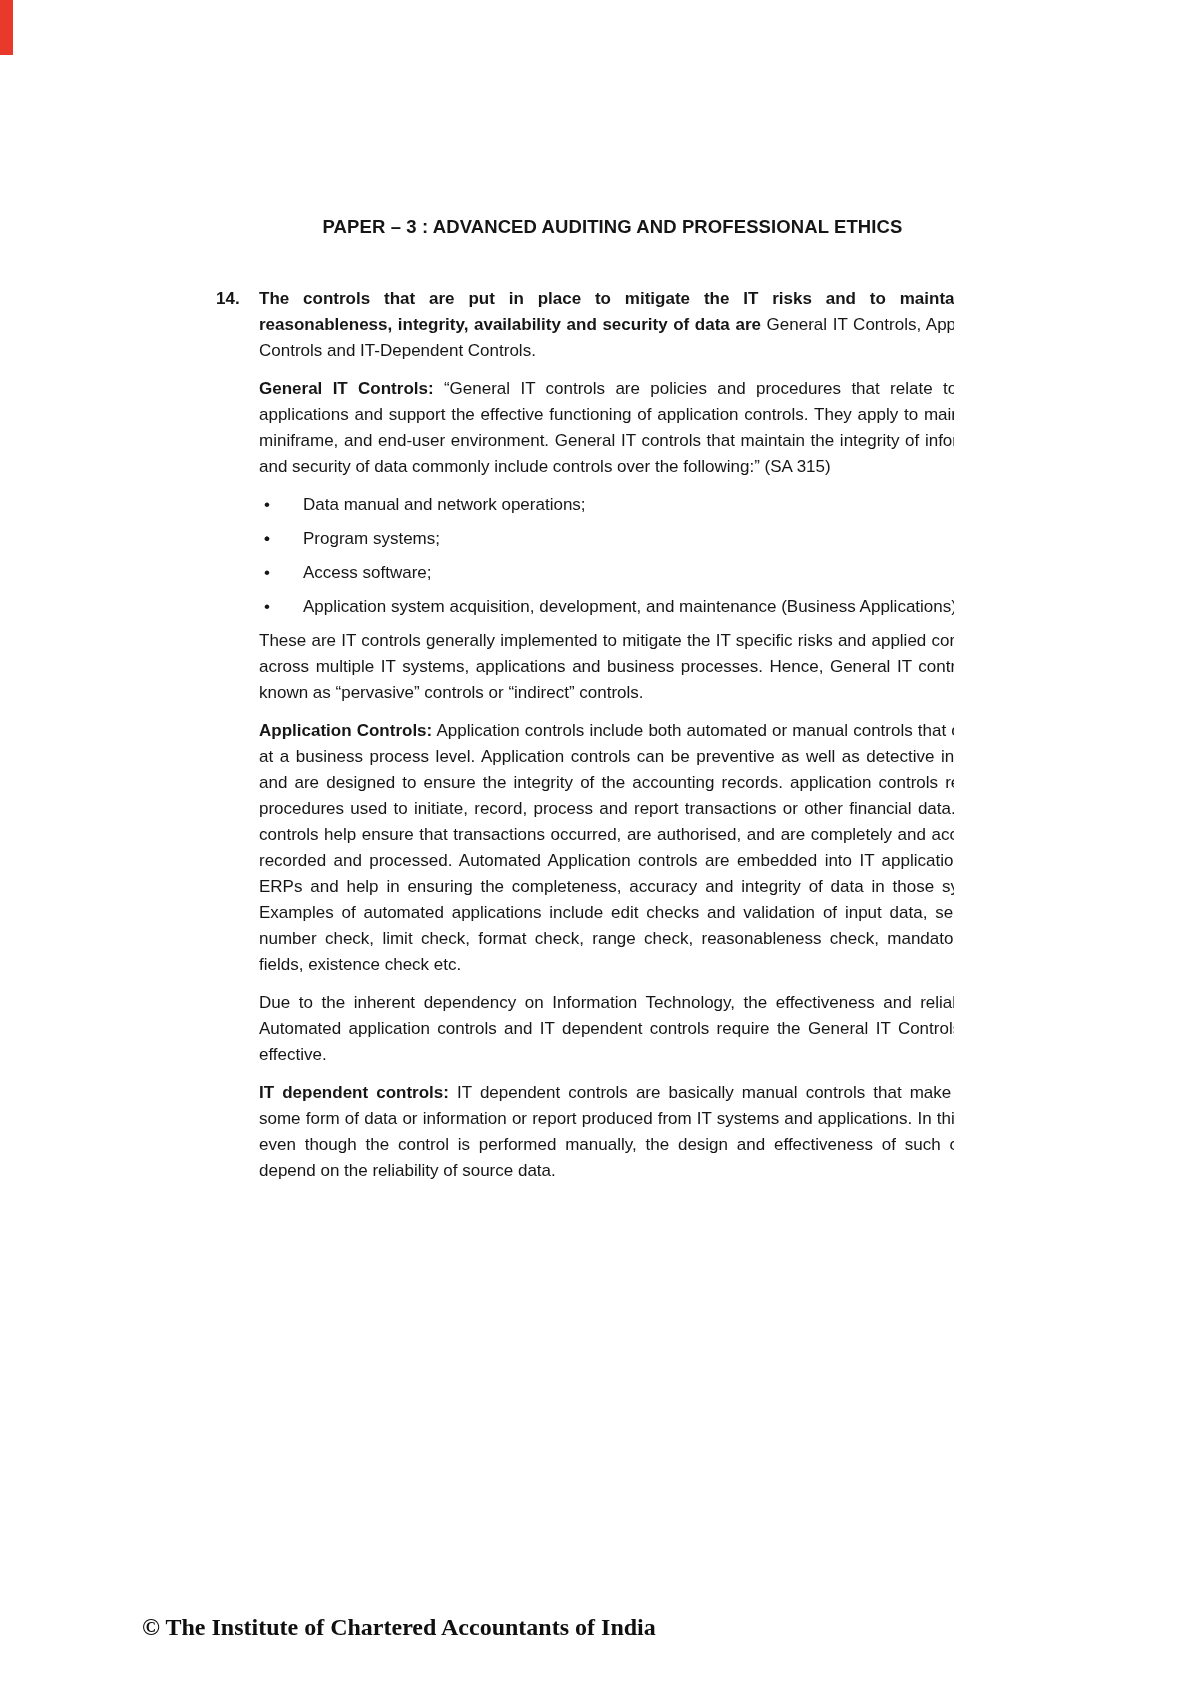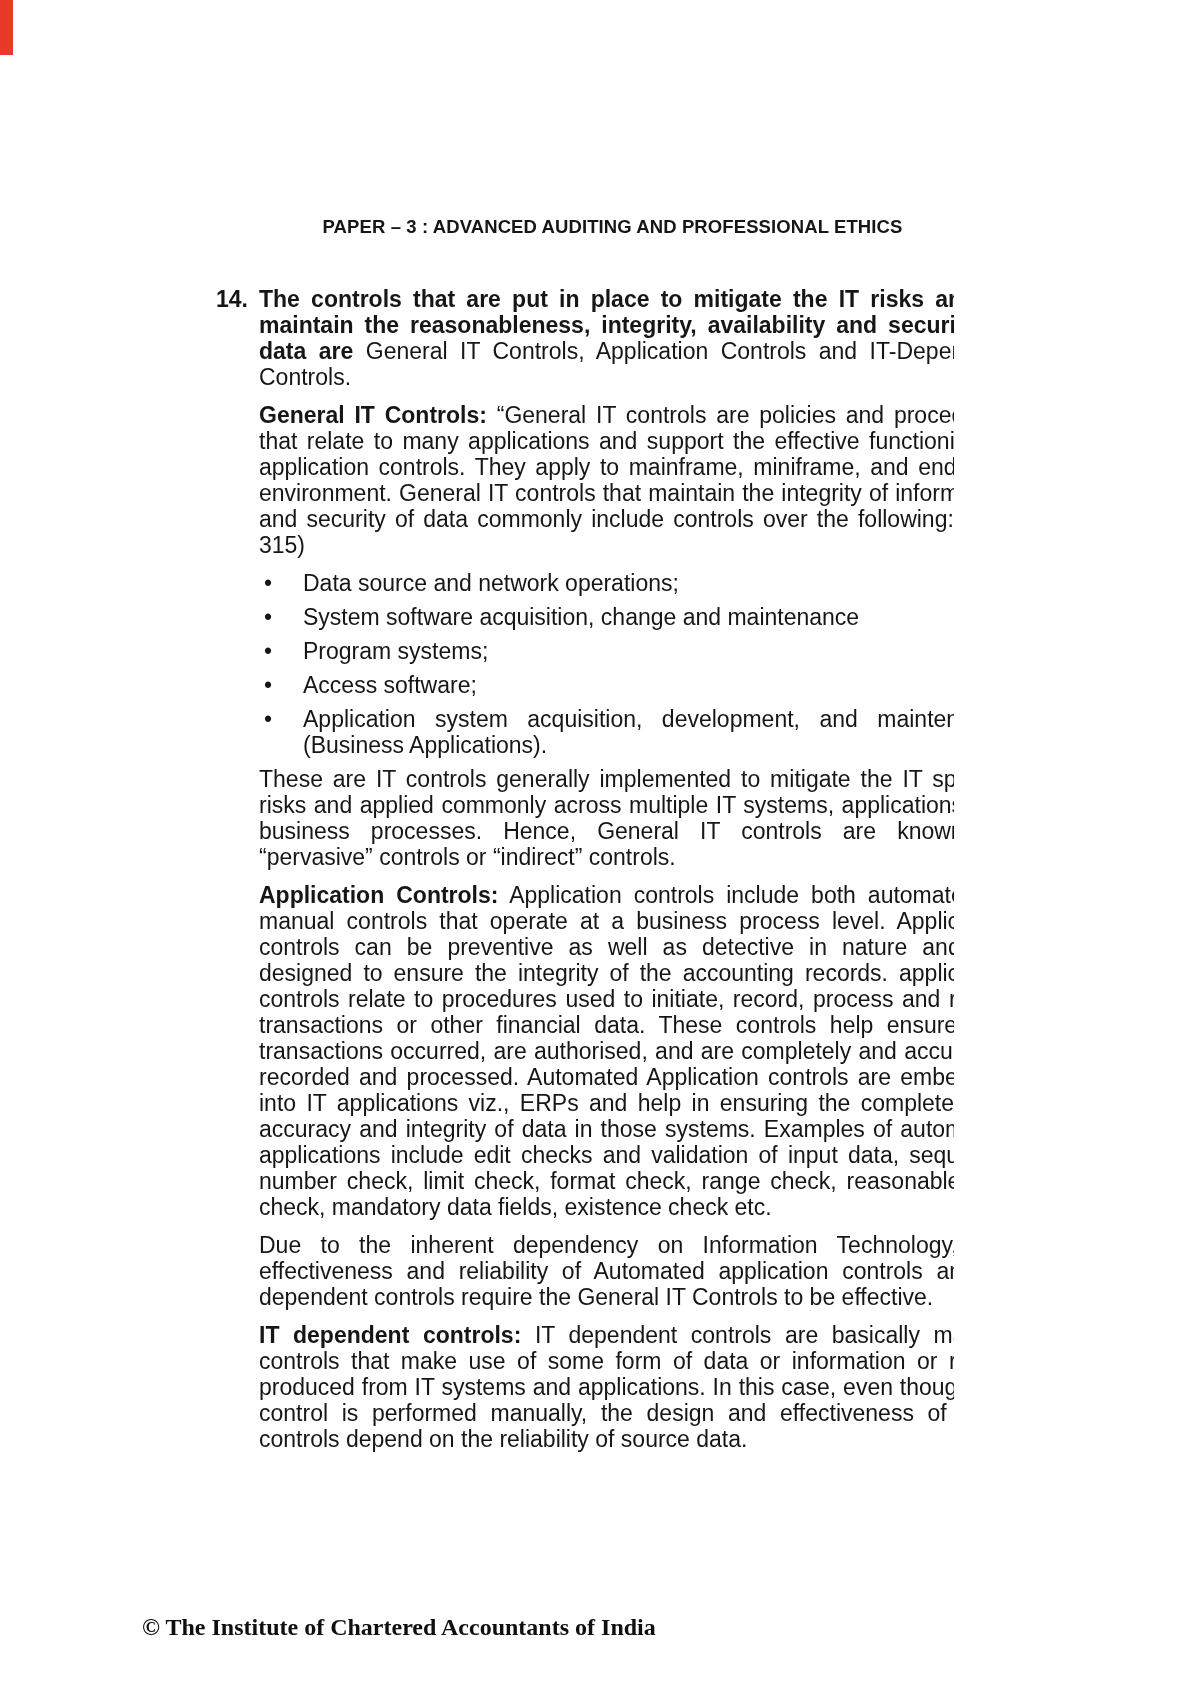--- a/index.html
+++ b/index.html
@@ -25,21 +25,21 @@
     font-size: 18.5px;
     line-height: 26px;
     font-weight: bold;
   }
   .header .title { display: block; text-align: center; letter-spacing: 0.1px; }
   .header .pageno { position: absolute; right: 0; top: 0; }
   .content {
     position: absolute;
     left: 259px; top: 286px;
     width: 750px;
-    font-size: 23px;
+    font-size: 17px;
     line-height: 26px;
     text-align: justify;
   }
   .para { margin: 0 0 12px 0; }
   .q { position: relative; }
   .num { position: absolute; left: -43px; top: 0; font-weight: bold; }
   .bullets { margin: 6px 0 6px 0; }
   .bullet { position: relative; padding-left: 44px; margin: 0 0 8px 0; }
   .dot { position: absolute; left: 5px; top: 0; }
   .footer {
@@ -69,24 +69,24 @@
     <p class="para q">
       <span class="num">14.</span><strong>The controls that are put in place to mitigate the IT risks and to maintain the reasonableness, integrity, availability and security of data are</strong><span> General IT Controls, Application Controls and IT-Dependent Controls.</span>
     </p>
 
     <p class="para">
       <strong>General IT Controls:</strong><span> “General IT controls are policies and procedures that relate to many applications and support the effective functioning of application controls. They apply to mainframe, miniframe, and end-user environment. General IT controls that maintain the integrity of information and security of data commonly include controls over the following:” (SA 315)</span>
     </p>
 
     <div class="bullets">
       <div class="bullet">
-        <span class="dot">•</span><span>Data source and network operations;</span>
+        <span class="dot">•</span><span>Data manual and network operations;</span>
       </div>
       <div class="bullet">
-        <span class="dot">•</span><span>System software acquisition, change and maintenance</span>
+        <span class="dot">•</span>
       </div>
       <div class="bullet">
         <span class="dot">•</span><span>Program systems;</span>
       </div>
       <div class="bullet">
         <span class="dot">•</span><span>Access software;</span>
       </div>
       <div class="bullet">
         <span class="dot">•</span><span>Application system acquisition, development, and maintenance (Business Applications).</span>
       </div>

